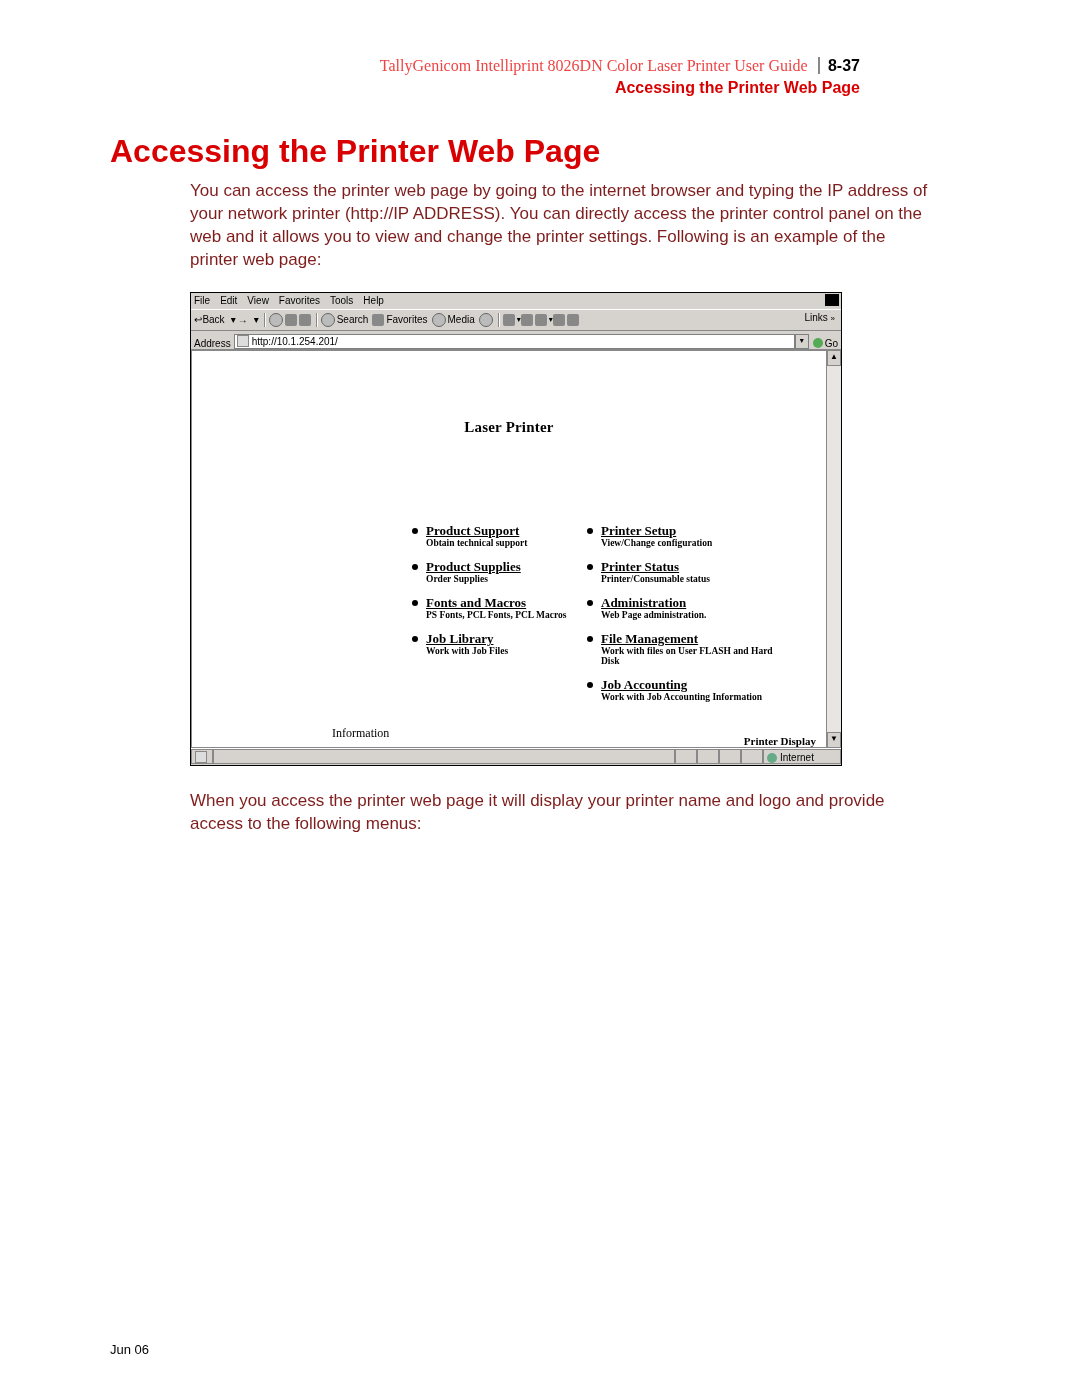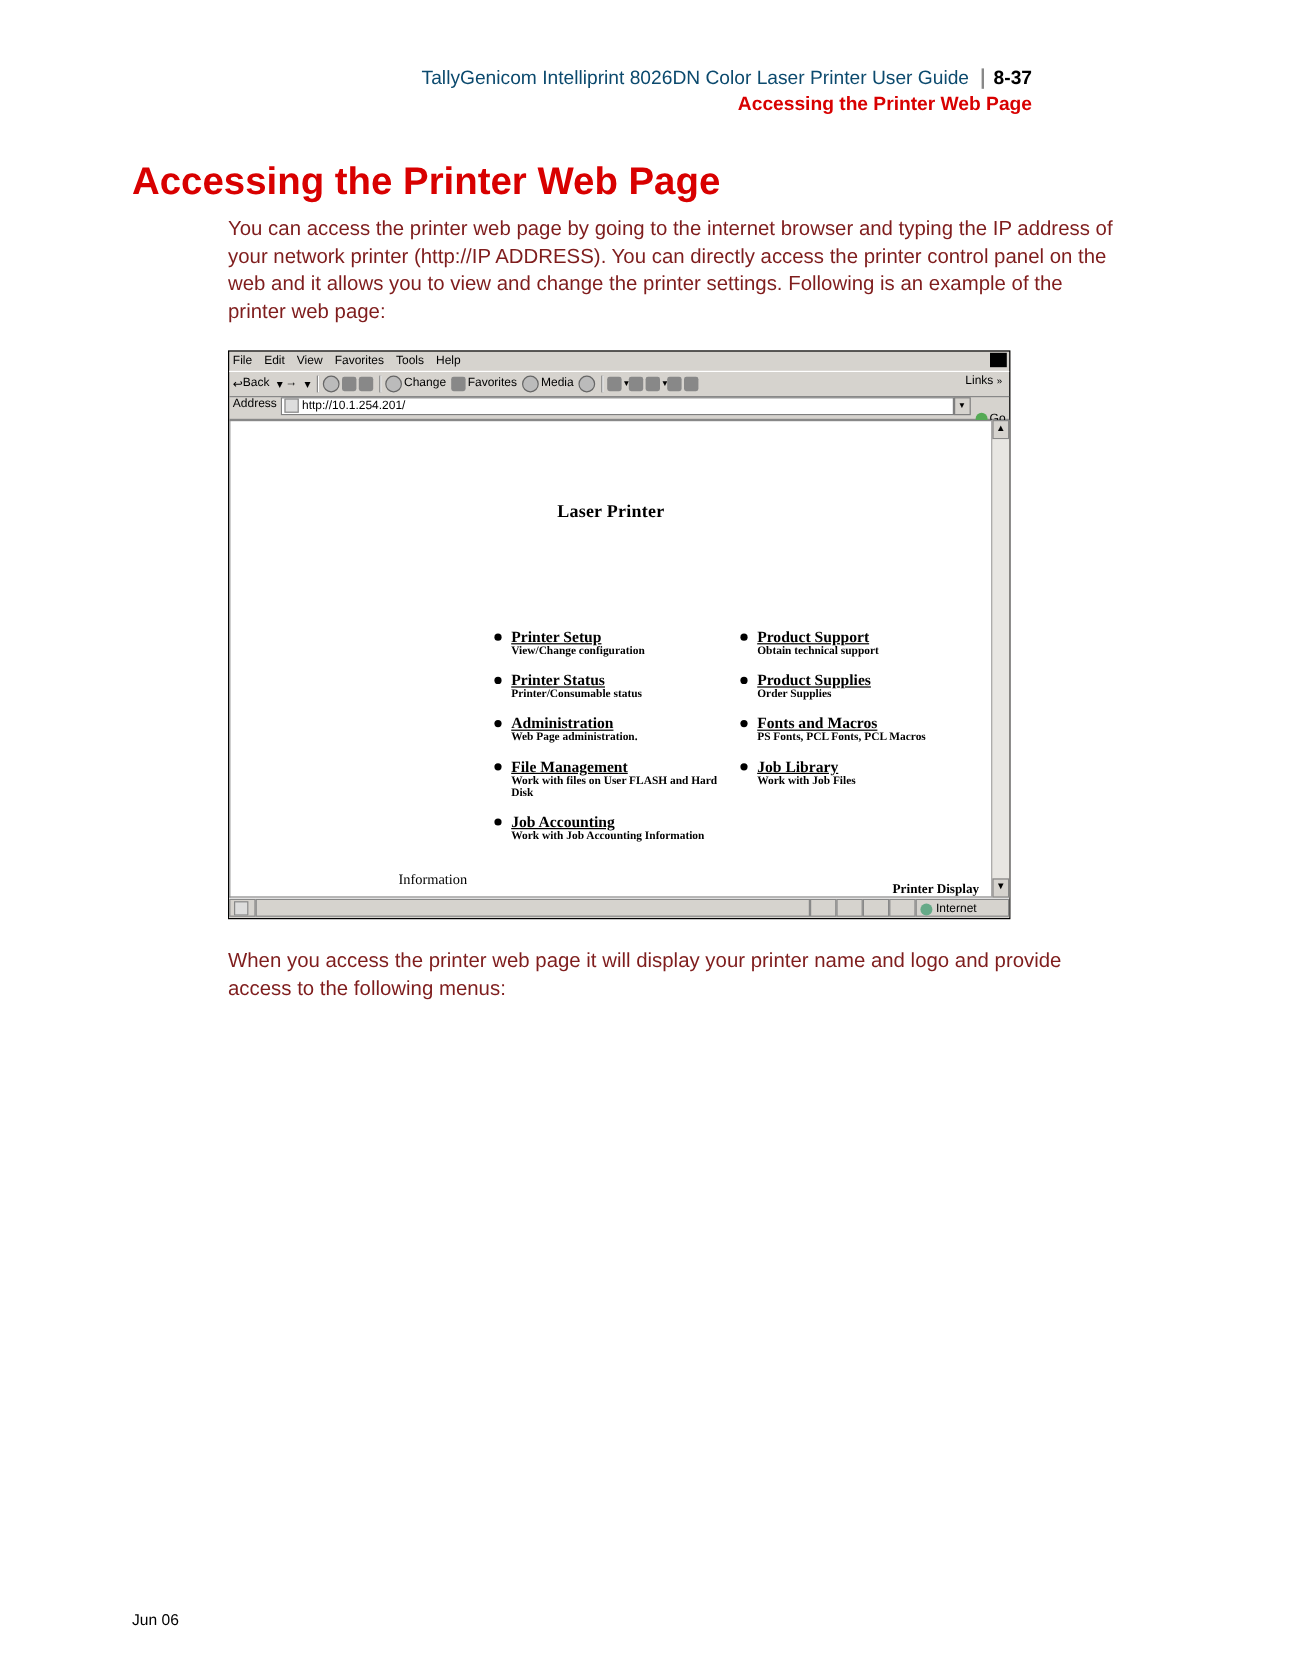--- a/index.html
+++ b/index.html
@@ -18,21 +18,22 @@
     padding: 55px 120px 40px 110px;
   }
   .header-block {
     text-align: right;
     font-size: 16px;
     line-height: 1.35;
     margin-bottom: 35px;
     margin-right: 100px;
   }
   .header-line1 {
-    color: #0c4a6e;
+    color: #ef4444;
+    font-family: Liberation Serif, serif;
   }
   .header-pagenum {
     color: #000;
     font-weight: bold;
     border-left: 2px solid #888;
     padding-left: 8px;
     margin-left: 6px;
   }
   .header-line2 {
     color: #d80000;
@@ -96,21 +97,21 @@
   }
   .toolbar .icon {
     width:12px;height:12px;background:#888;border-radius:2px;display:inline-block;margin-right:2px;
   }
   .toolbar .circle { border-radius:50%; background:#bbb; border:1px solid #666;}
   .links-box {
     position:absolute; right:2px; top:18px; font-size:10px;
     padding:1px 4px;
   }
   .addrbar {
-    display:flex;align-items:flex-start;height:18px;padding:0 3px;
+    display:flex;align-items:flex-end;height:18px;padding:0 3px;
     border-bottom:1px solid #888;font-size:10px;
   }
   .addrbar .lbl{margin-right:3px;}
   .addrbar .field{
     flex:1;background:#fff;border:1px solid #7f7f7f;height:13px;
     display:flex;align-items:center;padding:0 2px;font-size:10px;
   }
   .addrbar .field .pgicon{width:10px;height:10px;background:#ddd;border:1px solid #888;margin-right:3px;}
   .addrbar .drop{width:12px;height:13px;border:1px solid #7f7f7f;background:#d6d3ce;text-align:center;line-height:11px;font-size:8px;}
   .addrbar .go{margin-left:4px;display:flex;align-items:center;margin-top:13px;}
@@ -209,21 +210,21 @@
       <span style="margin:0 2px">▾</span>
       <span class="tbtn">→</span>
       <span style="margin:0 2px">▾</span>
       <span class="sep"></span>
       <span class="icon circle"></span>
       <span class="icon"></span>
       <span class="icon"></span>
       <span class="sep"></span>
       <span class="tbtn">
           <span class="icon circle"></span>
-          <span>Change</span>
+          <span>Search</span>
         </span>
       <span class="tbtn">
           <span class="icon"></span>
           <span>Favorites</span>
         </span>
       <span class="tbtn">
           <span class="icon circle"></span>
           <span>Media</span>
         </span>
       <span class="icon circle"></span>
@@ -246,58 +247,58 @@
       <div class="drop">▾</div>
       <div class="go">
           <span class="gicon"></span>
           <span>Go</span>
         </div>
     </div>
     <div class="content-area">
       <div class="content-inner">
         <div class="page-title-inner">Laser Printer</div>
         <div class="links-grid">
+          <div class="col right">
+            <div class="litem">
+              <span class="lnk">Product Support</span>
+              <span class="sub">Obtain technical support</span>
+            </div>
+            <div class="litem">
+              <span class="lnk">Product Supplies</span>
+              <span class="sub">Order Supplies</span>
+            </div>
+            <div class="litem">
+              <span class="lnk">Fonts and Macros</span>
+              <span class="sub">PS Fonts, PCL Fonts, PCL Macros</span>
+            </div>
+            <div class="litem">
+              <span class="lnk">Job Library</span>
+              <span class="sub">Work with Job Files</span>
+            </div>
+          </div>
           <div class="col">
             <div class="litem">
               <span class="lnk">Printer Setup</span>
               <span class="sub">View/Change configuration</span>
             </div>
             <div class="litem">
               <span class="lnk">Printer Status</span>
               <span class="sub">Printer/Consumable status</span>
             </div>
             <div class="litem">
               <span class="lnk">Administration</span>
               <span class="sub">Web Page administration.</span>
             </div>
             <div class="litem">
               <span class="lnk">File Management</span>
               <span class="sub">Work with files on User FLASH and Hard Disk</span>
             </div>
             <div class="litem">
               <span class="lnk">Job Accounting</span>
               <span class="sub">Work with Job Accounting Information</span>
-            </div>
-          </div>
-          <div class="col right">
-            <div class="litem">
-              <span class="lnk">Product Support</span>
-              <span class="sub">Obtain technical support</span>
-            </div>
-            <div class="litem">
-              <span class="lnk">Product Supplies</span>
-              <span class="sub">Order Supplies</span>
-            </div>
-            <div class="litem">
-              <span class="lnk">Fonts and Macros</span>
-              <span class="sub">PS Fonts, PCL Fonts, PCL Macros</span>
-            </div>
-            <div class="litem">
-              <span class="lnk">Job Library</span>
-              <span class="sub">Work with Job Files</span>
             </div>
           </div>
         </div>
         <div class="info-label">Information</div>
         <div class="printer-disp">Printer Display</div>
       </div>
       <div class="vscroll">
         <div class="btn">▲</div>
         <div class="track"></div>
         <div class="btn">▼</div>

